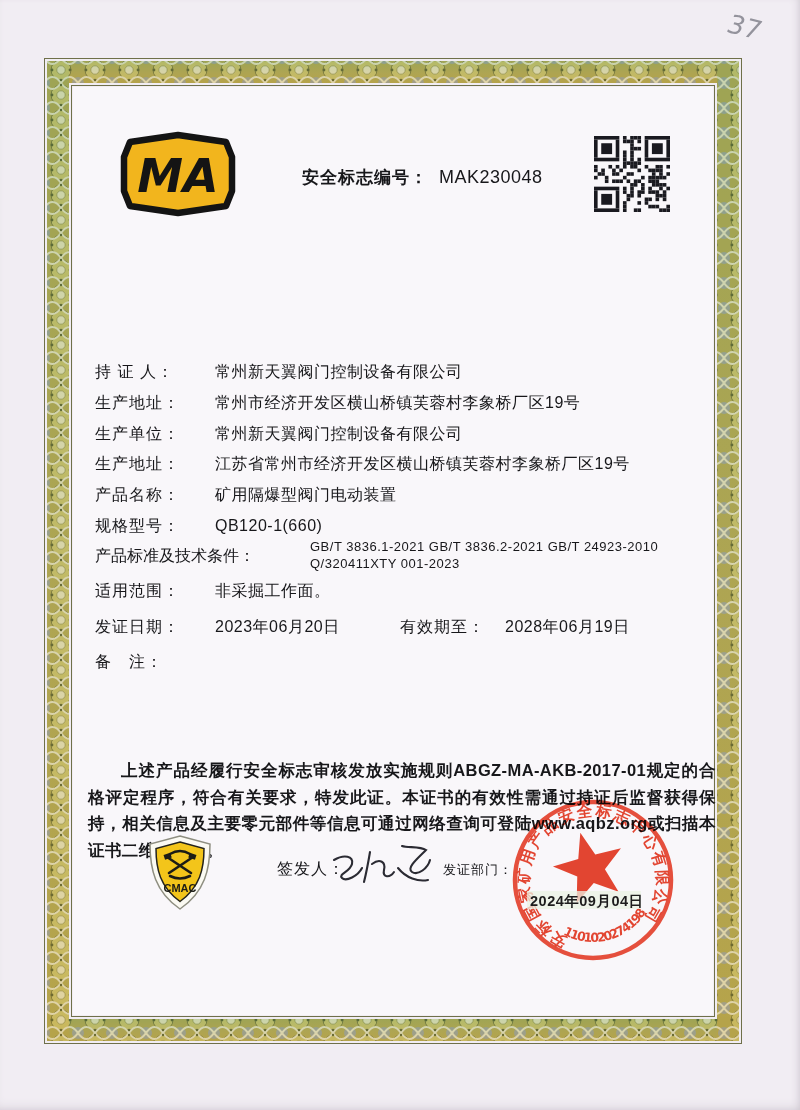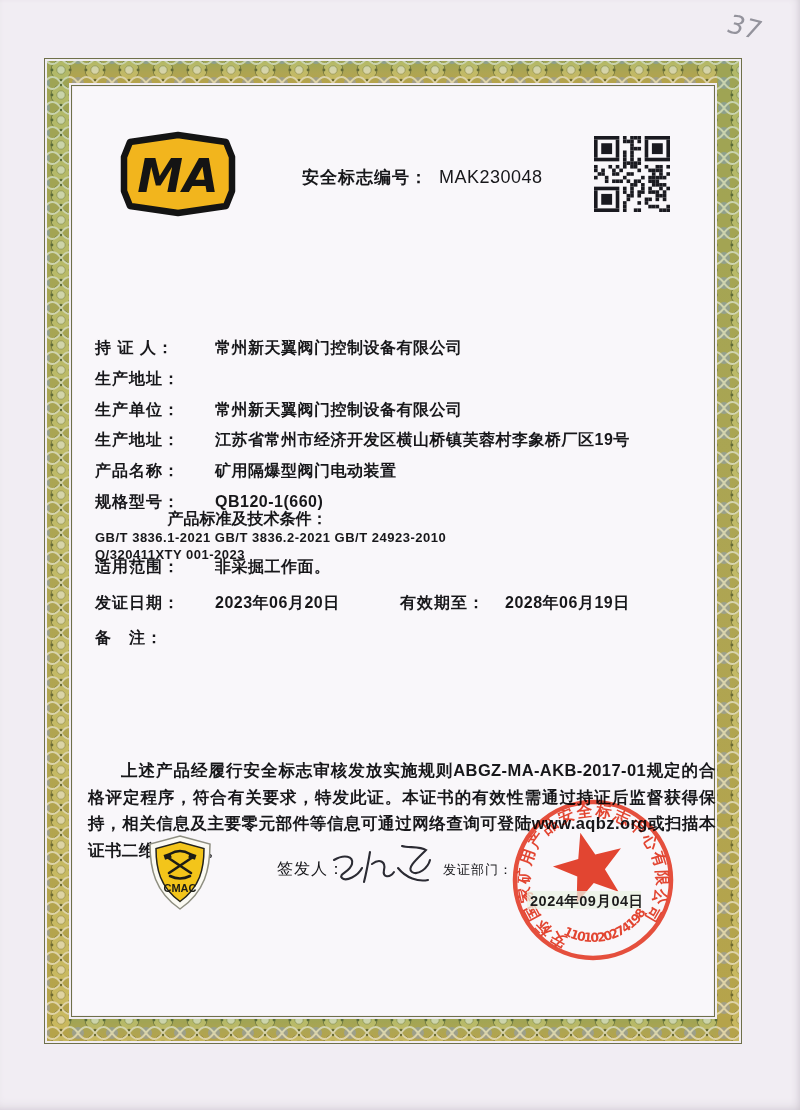--- a/index.html
+++ b/index.html
@@ -11,25 +11,25 @@
   .border-frame{position:absolute;left:44px;top:58px;z-index:0;}
   .content{position:absolute;inset:0;z-index:1;color:#17171a;}
   .abs{position:absolute;}
   .ma-logo{left:116px;top:131px;}
   .certno{left:302px;top:166px;font-size:17px;white-space:nowrap;}
   .certno .lbl{font-weight:600;letter-spacing:1px;text-align:center;}
   .certno .val{font-family:Liberation Sans, sans-serif;font-size:18px;letter-spacing:.5px;margin-left:11px;}
   .qr{left:594px;top:136px;}
   .doc-title{left:90px;width:660px;top:246px;text-align:center;font-size:37px;font-weight:800;
         letter-spacing:4px;font-family:"Liberation Serif",serif;color:#111;}
-  .row{left:95px;display:flex;font-size:16px;font-weight:700;line-height:21px;}
+  .row{left:95px;display:flex;font-size:16px;font-weight:400;line-height:21px;margin-top:24px;}
   .row .lbl{width:120px;flex:0 0 auto;letter-spacing:1px;}
   .row .val{letter-spacing:.5px;}
   .row-std .lbl{width:215px;letter-spacing:0;}
-  .row-std{align-items:center;height:46px;flex-direction:column;}
+  .row-std{align-items:center;height:46px;}
   .row-std .val{width:360px;line-height:17px;font-size:13px;}
   .row-date .val1{width:185px;}
   .row-date .lbl2{width:105px;flex:0 0 auto;letter-spacing:1px;}
   .statement{left:88px;width:628px;top:757px;font-size:16.5px;font-weight:700;line-height:26.5px;
         text-indent:2em;text-align:justify;letter-spacing:.4px;}
   .cmac{left:147px;top:835px;}
   .signer-label{left:277px;top:859px;font-size:16px;font-weight:400;letter-spacing:1px;}
   .signature{left:328px;top:838px;}
   .dept-label{left:443px;top:861px;font-size:13px;font-weight:400;letter-spacing:1px;}
   .stamp{left:503px;top:790px;mix-blend-mode:multiply;opacity:.95;}
@@ -228,20 +228,21 @@
         <rect x="72.38095238095238" y="72.38095238095238" width="3.619047619047619" height="3.619047619047619" fill="#1a1a20"></rect>
       </svg>
 
 
     <div class="abs row" style="top:337px">
       <span class="lbl">持 证 人：</span>
       <span class="val">常州新天翼阀门控制设备有限公司</span>
     </div>
     <div class="abs row" style="top:368px">
       <span class="lbl">生产地址：</span>
+      <span class="val">常州市经济开发区横山桥镇芙蓉村李象桥厂区19号</span>
     </div>
     <div class="abs row" style="top:399px">
       <span class="lbl">生产单位：</span>
       <span class="val">常州新天翼阀门控制设备有限公司</span>
     </div>
     <div class="abs row" style="top:429px">
       <span class="lbl">生产地址：</span>
       <span class="val">江苏省常州市经济开发区横山桥镇芙蓉村李象桥厂区19号</span>
     </div>
     <div class="abs row" style="top:460px">

